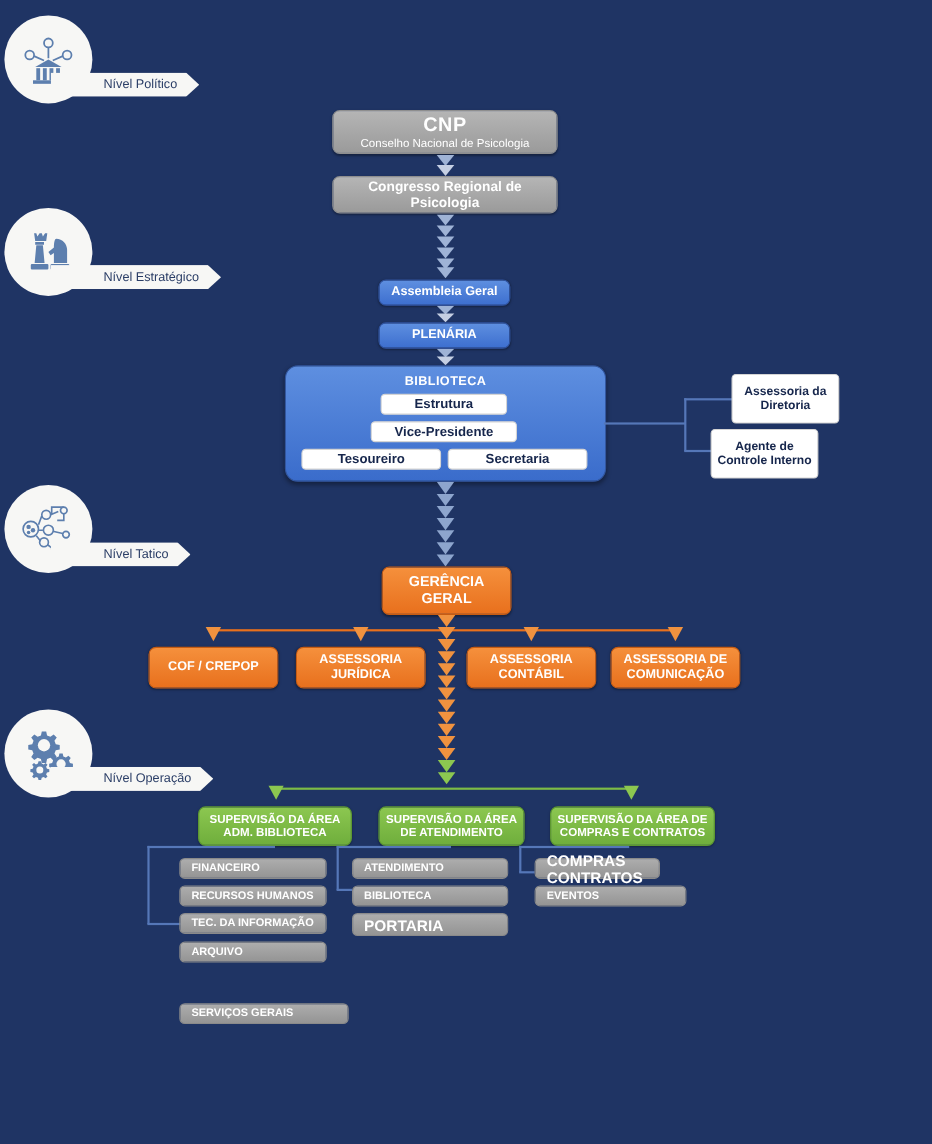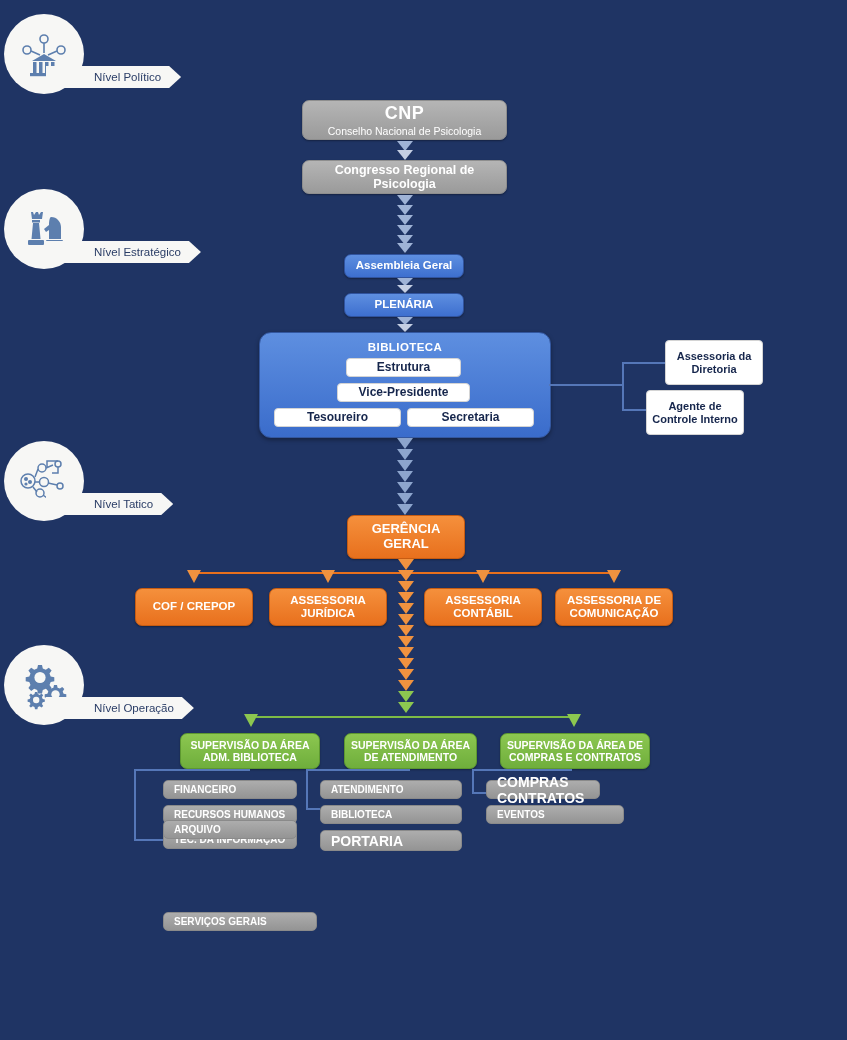--- a/index.html
+++ b/index.html
@@ -357,21 +357,21 @@
 
   <div class="greybar" style="left:163px;top:780px;width:134px;height:19px;font-size:10px;">
     <span>FINANCEIRO</span>
   </div>
   <div class="greybar" style="left:163px;top:805px;width:134px;height:19px;font-size:10px;">
     <span>RECURSOS HUMANOS</span>
   </div>
   <div class="greybar" style="left:163px;top:830px;width:134px;height:19px;font-size:10px;">
     <span>TEC. DA INFORMAÇÃO</span>
   </div>
-  <div class="greybar" style="left:163px;top:820px;width:134px;height:19px;font-size:10px;">
+  <div class="greybar" style="left:163px;top:856px;width:134px;height:19px;font-size:10px;">
     <span>ARQUIVO</span>
   </div>
   <div class="greybar" style="left:163px;top:881px;width:154px;height:19px;font-size:10px;margin-top:31px;">
     <span>SERVIÇOS GERAIS</span>
   </div>
 
   <div class="greybar" style="left:320px;top:780px;width:142px;height:19px;font-size:10px;">
     <span>ATENDIMENTO</span>
   </div>
   <div class="greybar" style="left:320px;top:805px;width:142px;height:19px;font-size:10px;">

